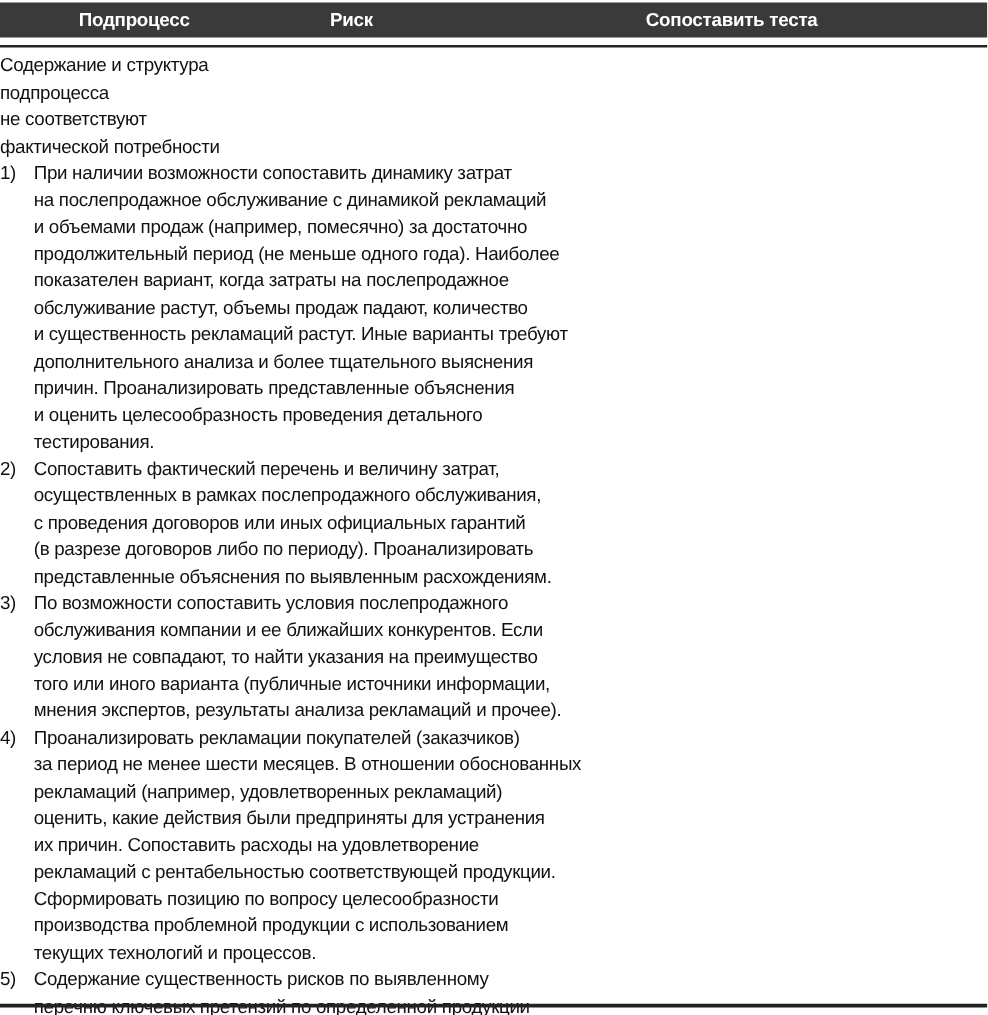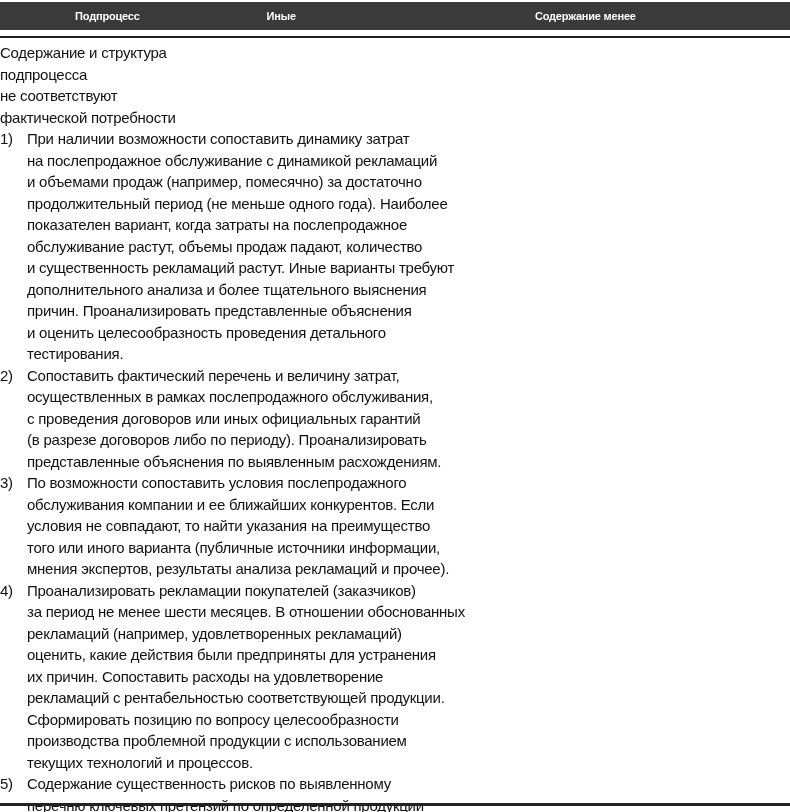--- a/index.html
+++ b/index.html
@@ -16,21 +16,21 @@
     position: absolute;
     top: 2px; left: 0;
     width: 790px; height: 28px;
     background: #3a3a3a;
     display: flex;
     align-items: center;
   }
   .th {
     color: #ffffff;
     font-weight: bold;
-    font-size: 11px;
+    font-size: 15px;
     text-align: center;
     letter-spacing: -0.2px;
     white-space: nowrap;
     margin-left: 33px;
   }
   .th.c1 { width: 170px; }
   .th.c2 { width: 152px; }
   .th.c3 { width: 468px; }
   .rule-top {
     position: absolute;
@@ -70,22 +70,22 @@
     letter-spacing: -0.25px;
   }
 </style>
 </head>
 <body>
 
 <div class="page">
 
   <div class="thead">
     <div class="th c1">Подпроцесс</div>
-    <div class="th c2">Иные</div>
-    <div class="th c3">Содержание менее</div>
+    <div class="th c2">Риск</div>
+    <div class="th c3">Сопоставить теста</div>
   </div>
 
   <div class="rule-top"></div>
 
   <div class="tbody">
 
     <div class="col-subprocess">
       <div class="cell-text"></div>
     </div>
 

